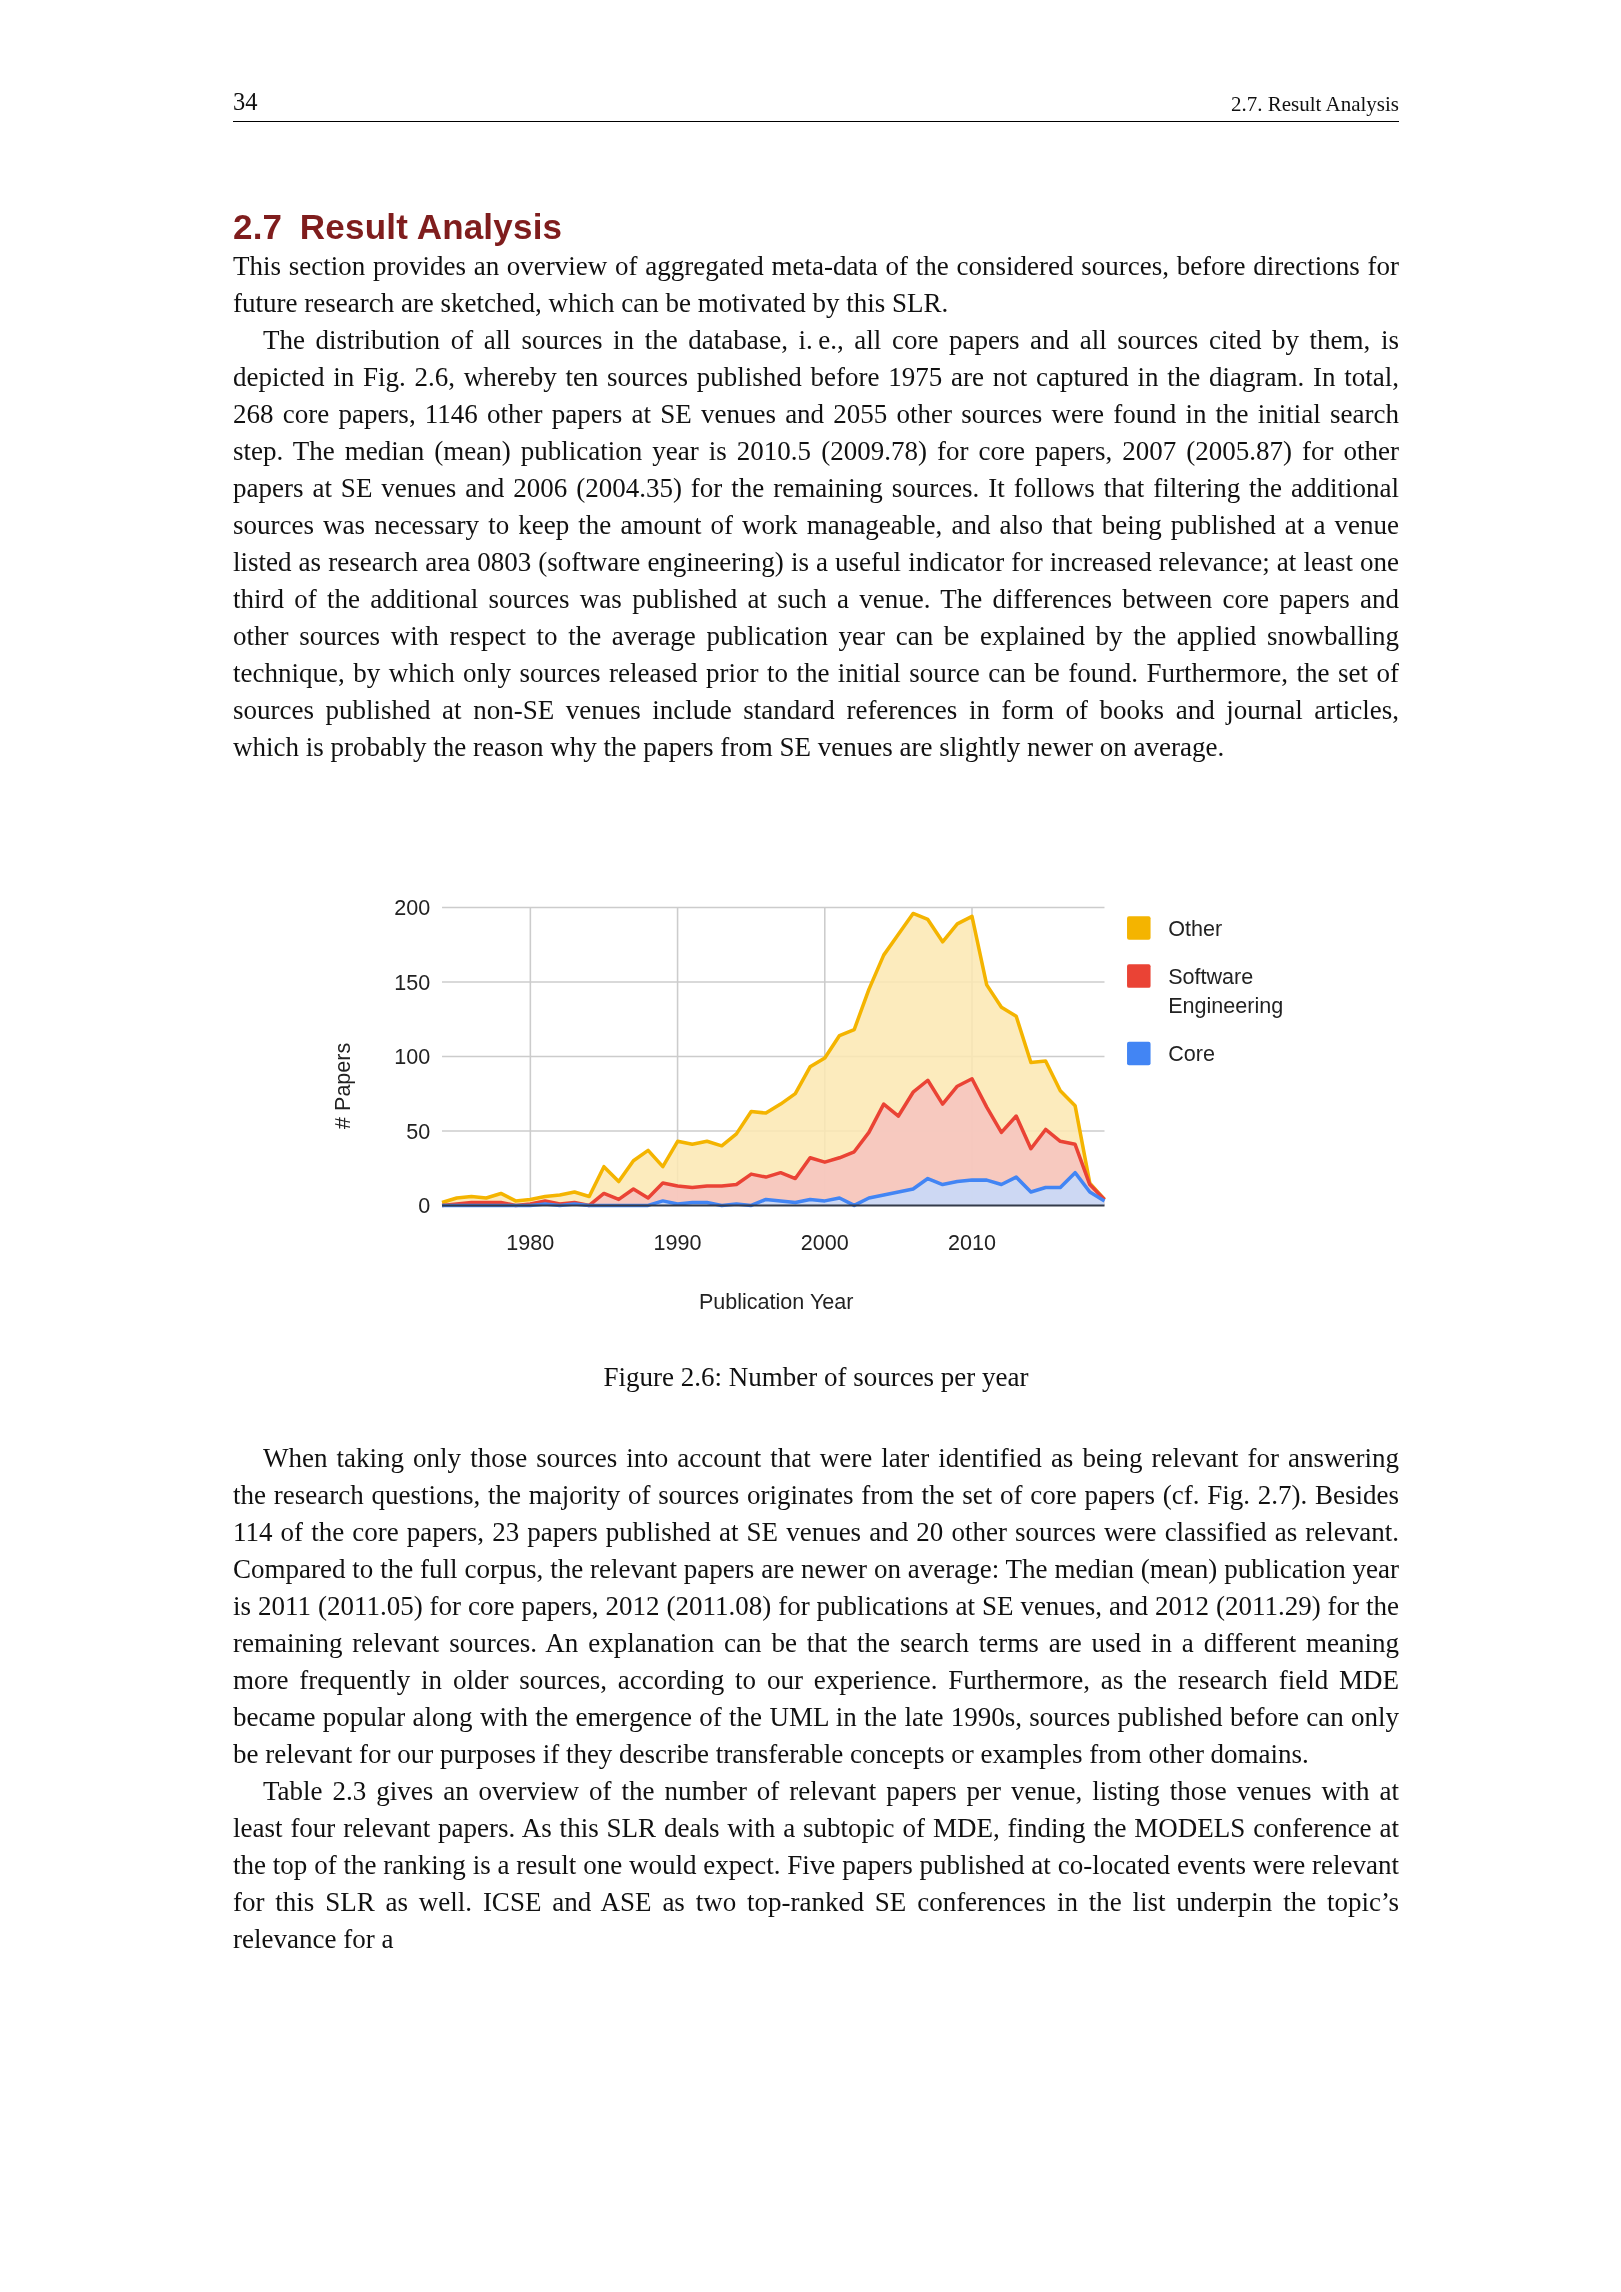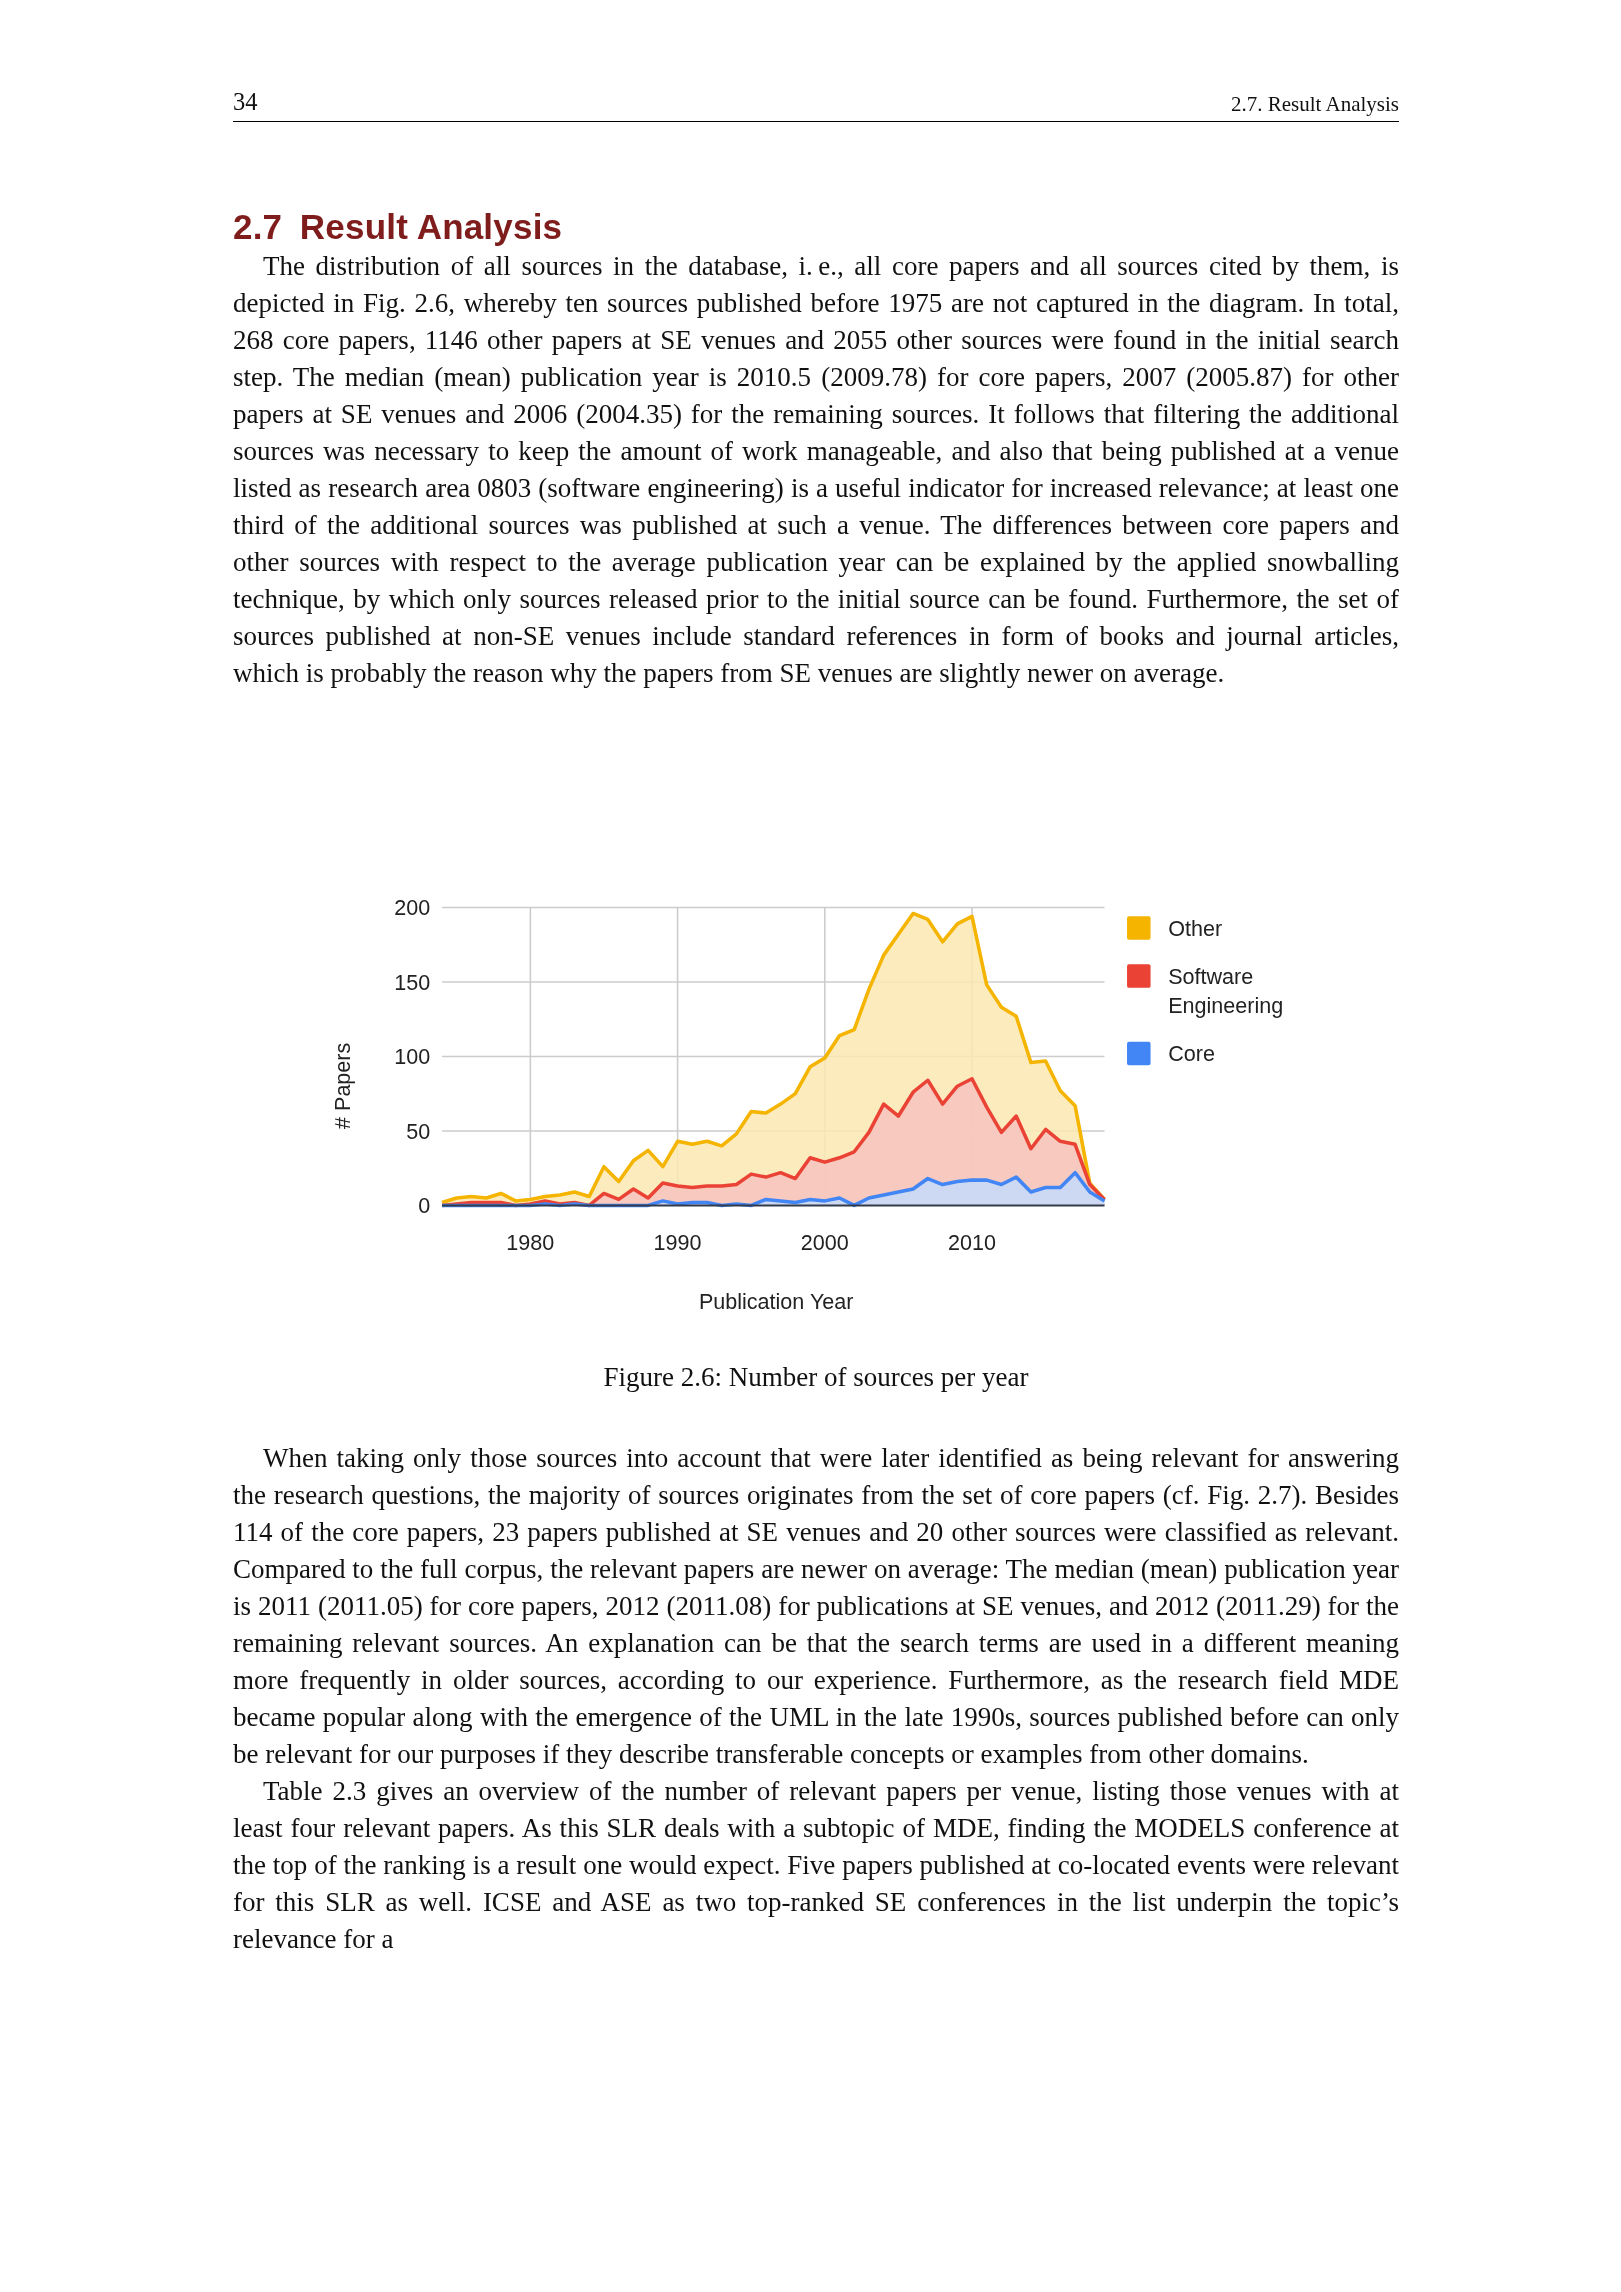--- a/index.html
+++ b/index.html
@@ -31,20 +31,21 @@
   <div class="runhead">
     <span class="num">34</span>
     <span class="sec">2.7. Result Analysis</span>
   </div>
 
   <div class="heading">
     <span class="hnum">2.7</span><span>Result Analysis</span>
   </div>
 
   <div class="text block1">
+    <p>This section provides an overview of aggregated meta-data of the considered sources, before directions for future research are sketched, which can be motivated by this SLR.</p>
     <p class="indent">The distribution of all sources in the database, i. e., all core papers and all sources cited by them, is depicted in Fig. 2.6, whereby ten sources published before 1975 are not captured in the diagram. In total, 268 core papers, 1146 other papers at SE venues and 2055 other sources were found in the initial search step. The median (mean) publication year is 2010.5 (2009.78) for core papers, 2007 (2005.87) for other papers at SE venues and 2006 (2004.35) for the remaining sources. It follows that filtering the additional sources was necessary to keep the amount of work manageable, and also that being published at a venue listed as research area 0803 (software engineering) is a useful indicator for increased relevance; at least one third of the additional sources was published at such a venue. The differences between core papers and other sources with respect to the average publication year can be explained by the applied snowballing technique, by which only sources released prior to the initial source can be found. Furthermore, the set of sources published at non-SE venues include standard references in form of books and journal articles, which is probably the reason why the papers from SE venues are slightly newer on average.</p>
   </div>
 
   <svg class="chart" width="1621" height="1372" viewBox="0 0 1654 1400">
     <g id="grid">
         <line x1="451" x2="1127" y1="1154" y2="1154" stroke="#cccccc" stroke-width="1.6"></line>
         <line x1="451" x2="1127" y1="1078" y2="1078" stroke="#cccccc" stroke-width="1.6"></line>
         <line x1="451" x2="1127" y1="1002" y2="1002" stroke="#cccccc" stroke-width="1.6"></line>
         <line x1="451" x2="1127" y1="926" y2="926" stroke="#cccccc" stroke-width="1.6"></line>
         <line x1="541.1333333333333" x2="541.1333333333333" y1="926" y2="1230" stroke="#cccccc" stroke-width="1.6"></line>

